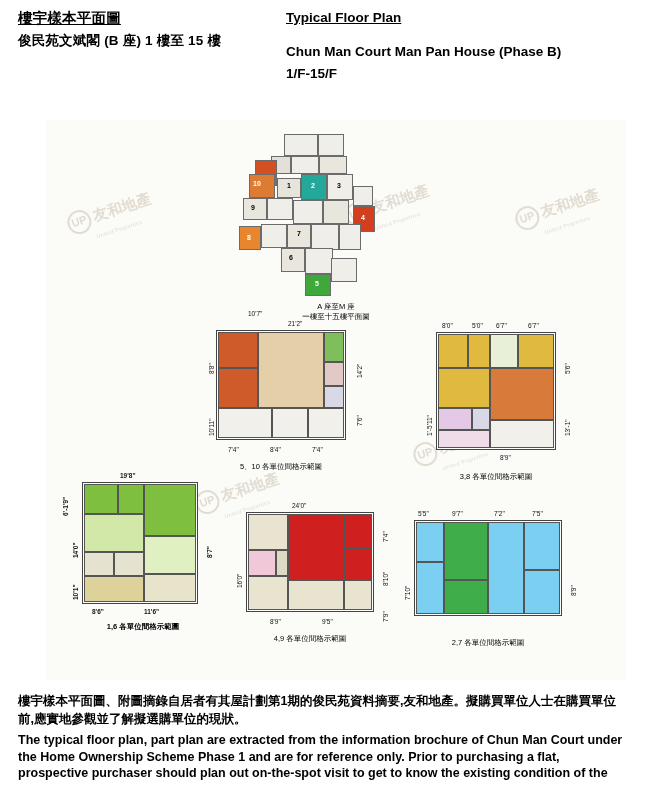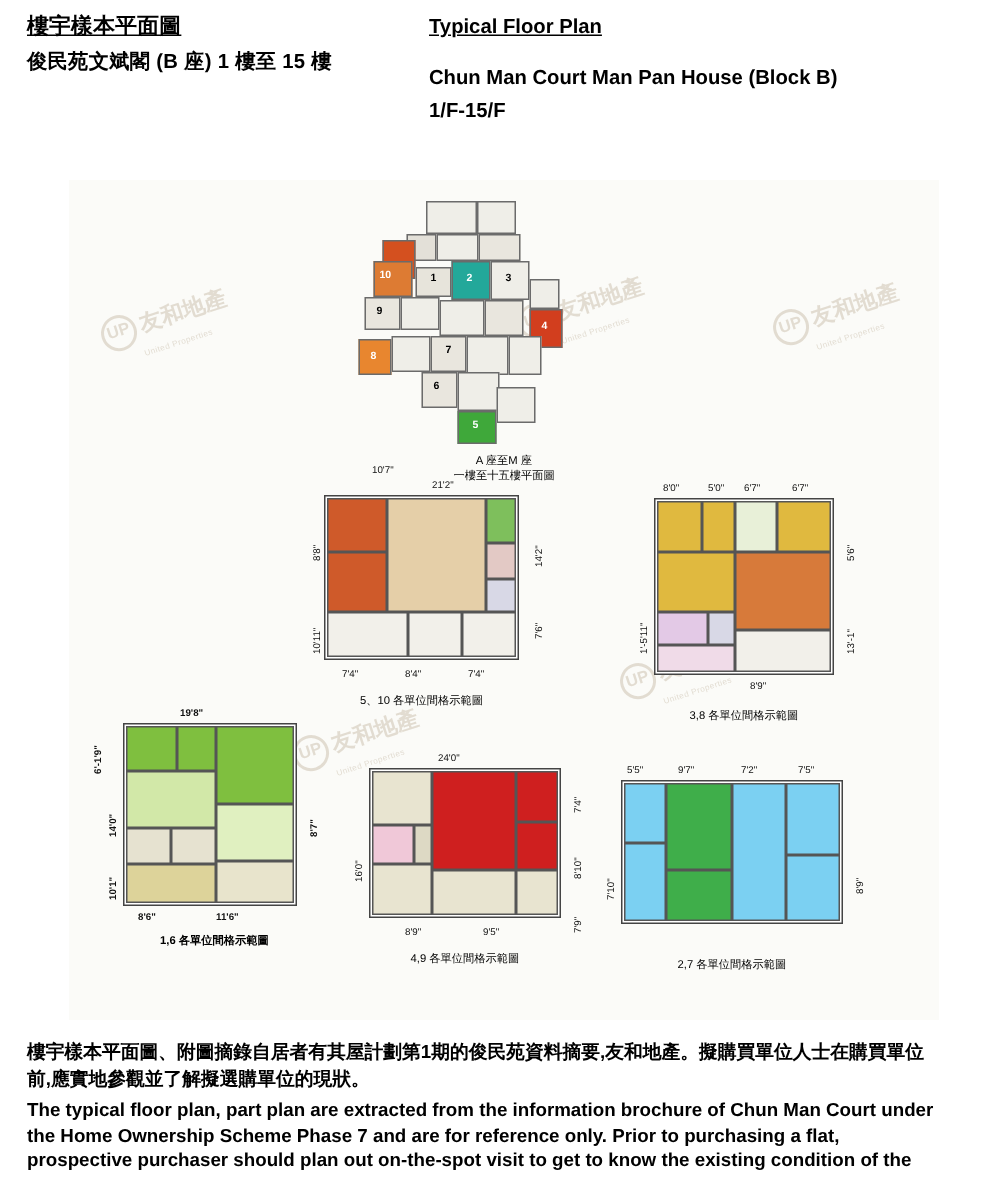--- a/index.html
+++ b/index.html
@@ -198,21 +198,21 @@
 <div class="page">
 
   <div class="header">
     <div class="header-cols">
       <div class="header-col-left">
         <div class="title-zh">樓宇樣本平面圖</div>
         <div class="subtitle-zh">俊民苑文斌閣 (B 座) 1 樓至 15 樓</div>
       </div>
       <div class="header-col-right">
         <div class="title-en">Typical Floor Plan</div>
-        <div class="subtitle-en">Chun Man Court Man Pan House (Block B)</div>
+        <div class="subtitle-en">Chun Man Court Man Pan House (Phase B)</div>
         <div class="subtitle-en2">1/F-15/F</div>
       </div>
     </div>
   </div>
 
   <div class="plan-area">
 
     <div class="watermark wm-main" style="left:22px; top:80px;">
       <span class="wm-up">UP</span><span>友和地產</span>
       <div class="wm-sub" style="margin-left:24px;">United Properties</div>
@@ -403,18 +403,18 @@
 
   </div>
 
   <div class="footer">
     <div class="footer-zh">
       <div>樓宇樣本平面圖、附圖摘錄自居者有其屋計劃第1期的俊民苑資料摘要,友和地產。擬購買單位人士在購買單位</div>
       <div>前,應實地參觀並了解擬選購單位的現狀。</div>
     </div>
     <div class="footer-en">
       <div>The typical floor plan, part plan are extracted from the information brochure of Chun Man Court under</div>
-      <div>the Home Ownership Scheme Phase 7 and are for reference only. Prior to purchasing a flat,</div>
+      <div>the Home Ownership Scheme Phase 1 and are for reference only. Prior to purchasing a flat,</div>
       <div>prospective purchaser should plan out on-the-spot visit to get to know the existing condition of the</div>
     </div>
   </div>
 
 </div>
 
 </body></html>

